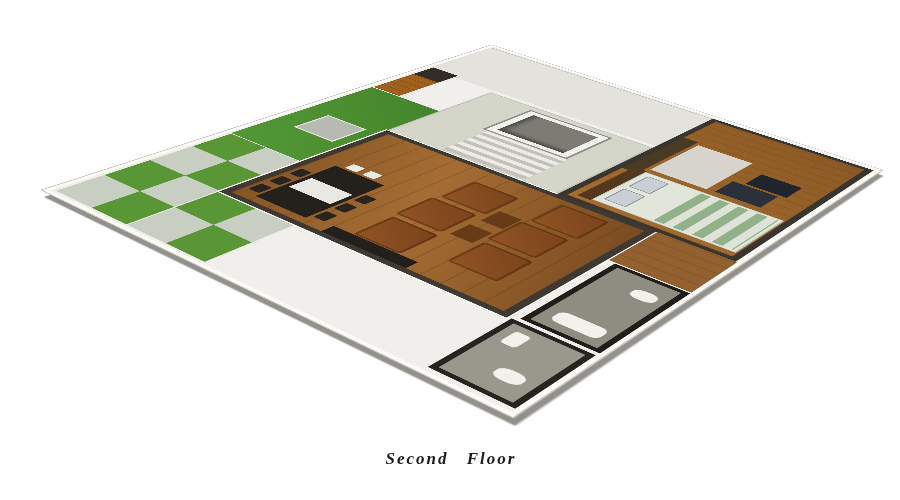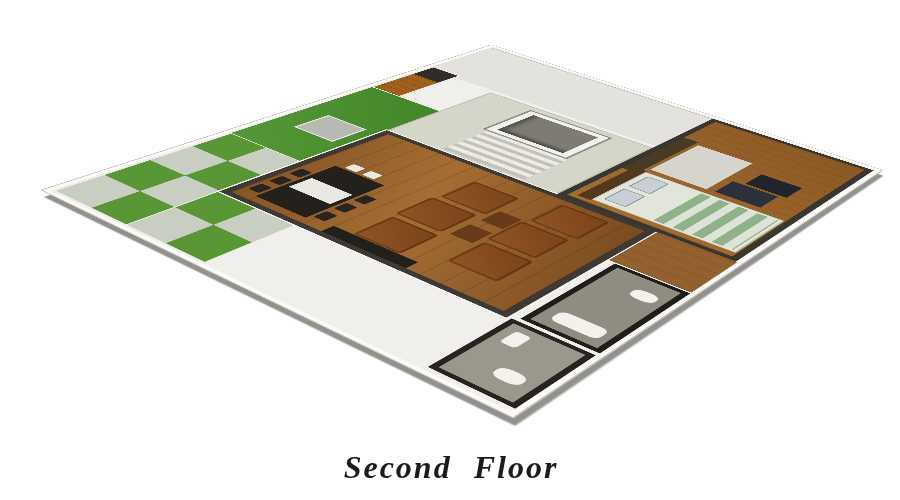--- a/index.html
+++ b/index.html
@@ -91,21 +91,21 @@
   .mattress{left:0;top:20px;width:150px;height:210px;background:#e2e6d9;border:2px solid #c2c8ba;}
   .blanket{left:4px;top:88px;right:4px;bottom:4px;
     background:repeating-linear-gradient(180deg,#8fb289 0 15px,#dde4d6 15px 28px);}
   .pillow{width:56px;height:34px;background:#c9cfd6;border:2px solid #8e959e;border-radius:4px;}
   .pillow.p1{left:12px;top:8px;} .pillow.p2{left:80px;top:8px;}
   .navy-chest.n1{left:180px;top:130px;width:58px;height:68px;background:#2b313c;}
   .navy-chest.n2{left:244px;top:146px;width:54px;height:62px;background:#20252e;}
 
   
   .caption{position:absolute;left:2px;right:0;top:449px;text-align:center;
-    font-style:italic;font-weight:bold;font-size:32px;letter-spacing:2px;word-spacing:12px;
+    font-style:italic;font-weight:bold;font-size:17px;letter-spacing:2px;word-spacing:12px;
     color:#1b1b1b;filter:blur(0.3px);}
 </style>
 </head>
 <body>
 
 <div class="stage">
 
   <div class="plan-under"></div>
 
   <div class="plan">

